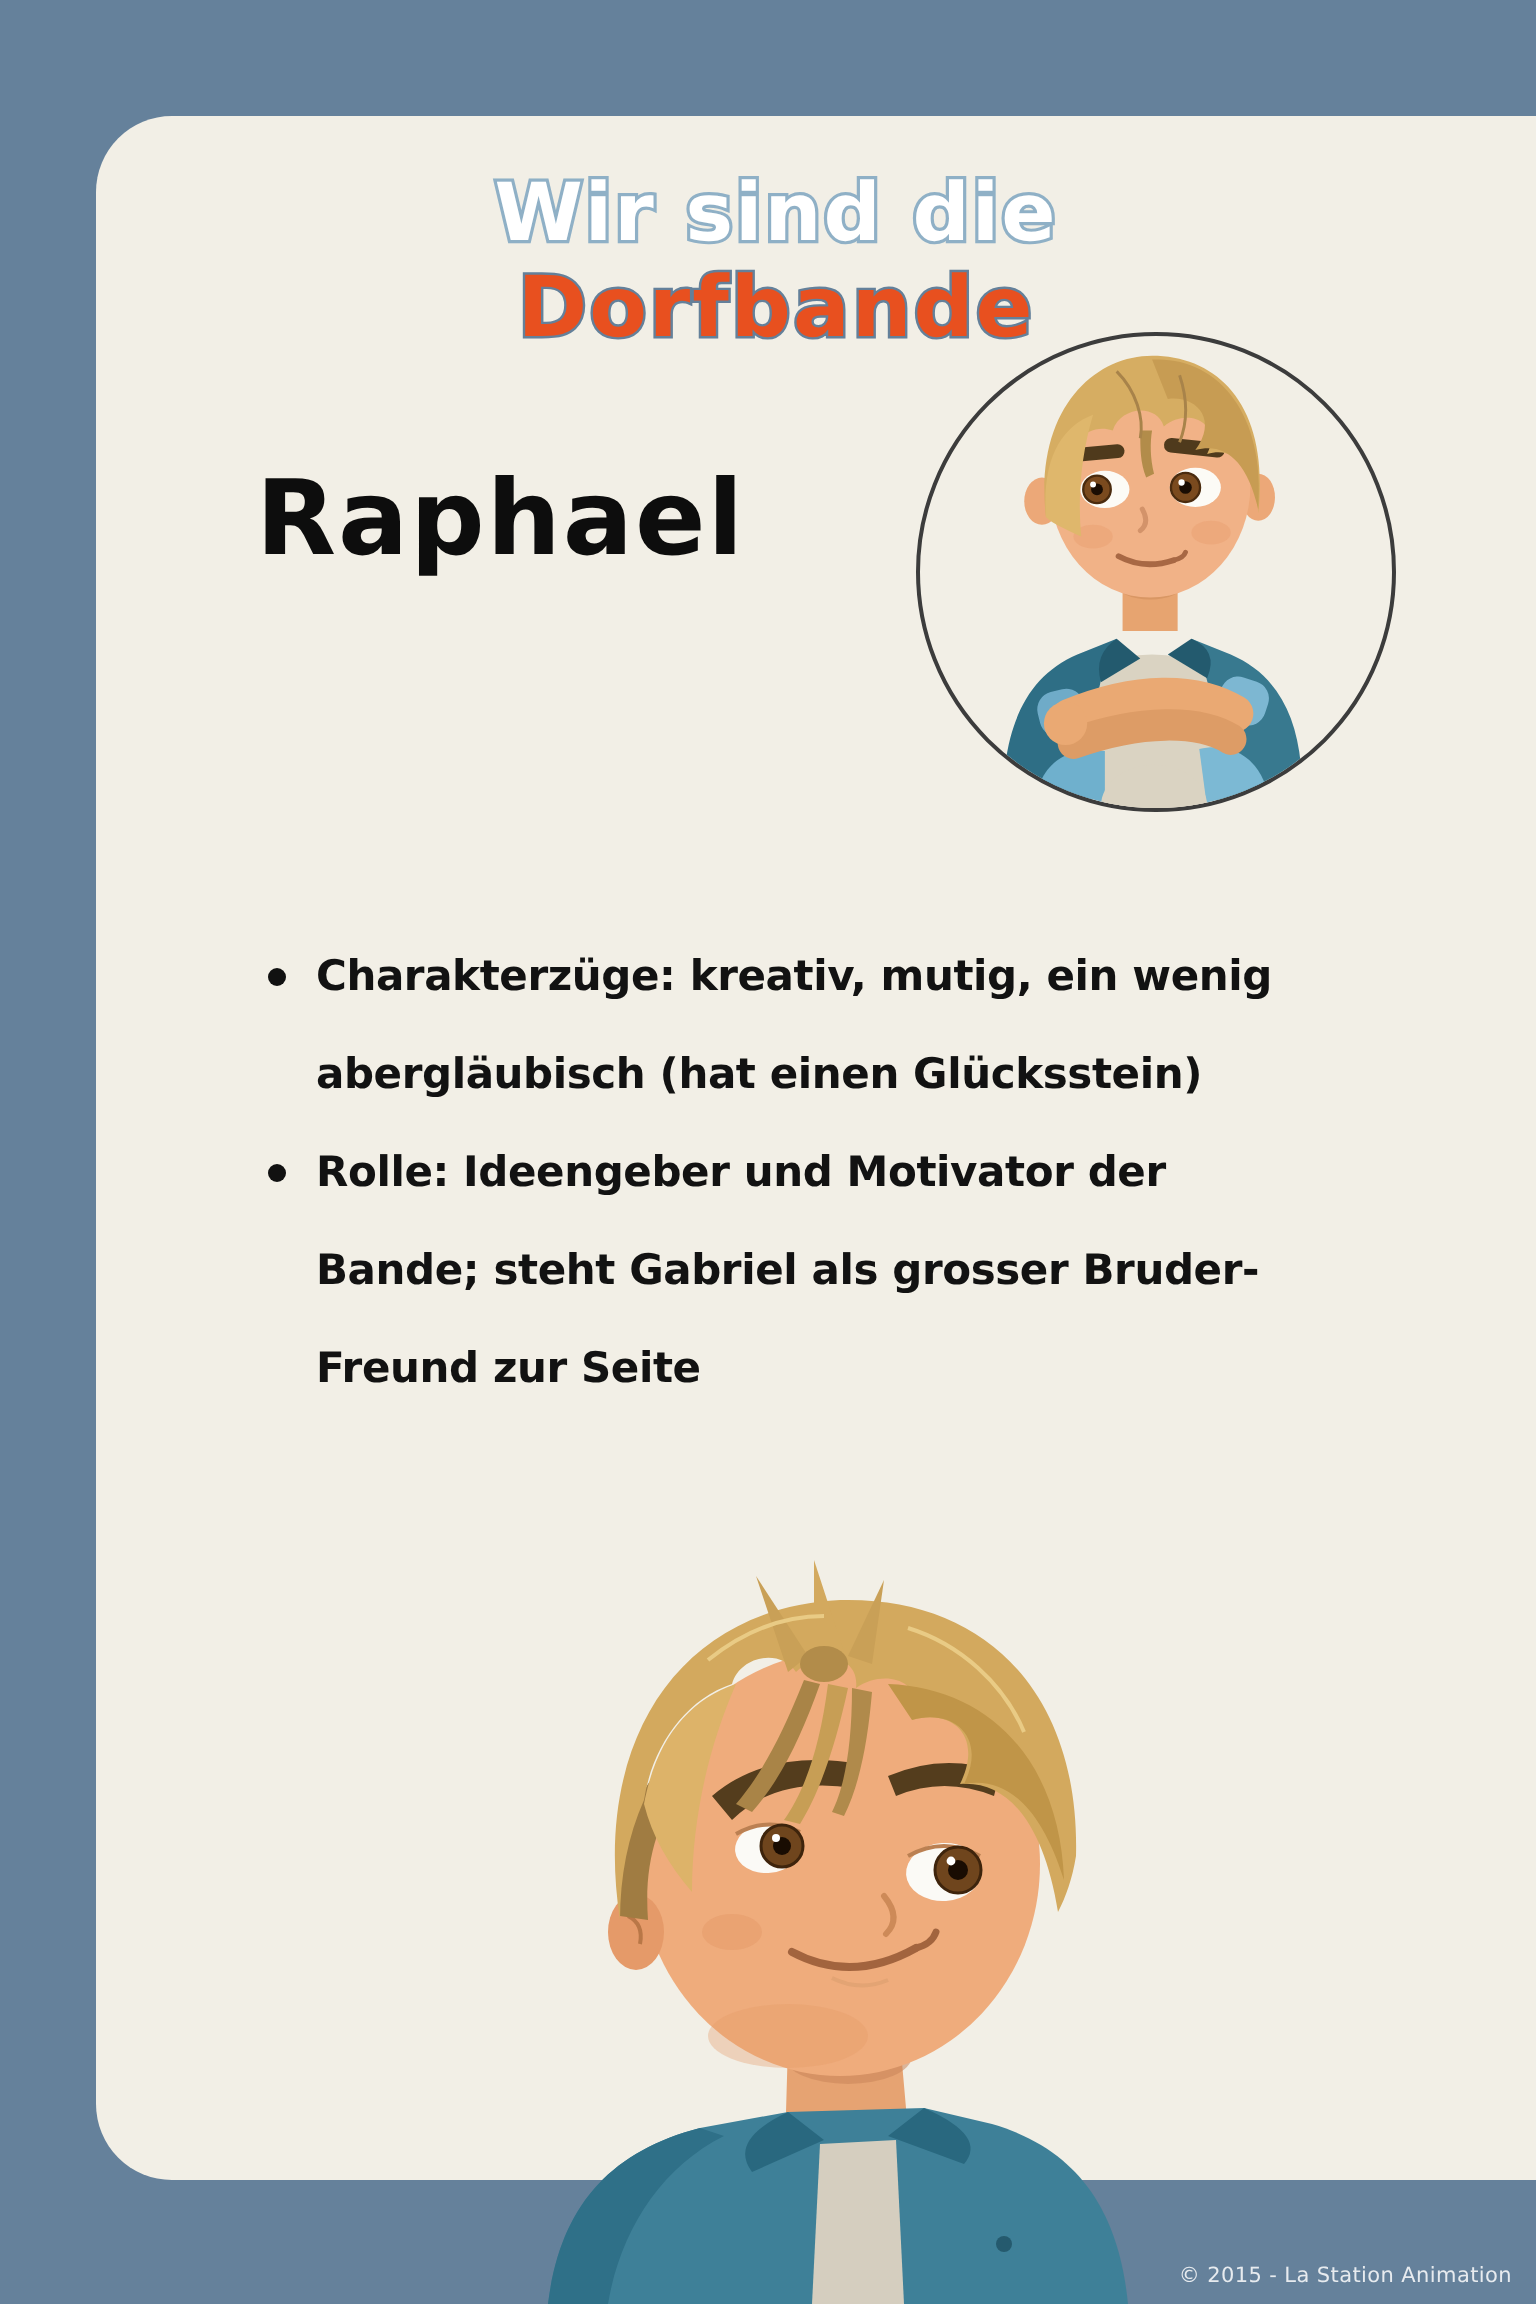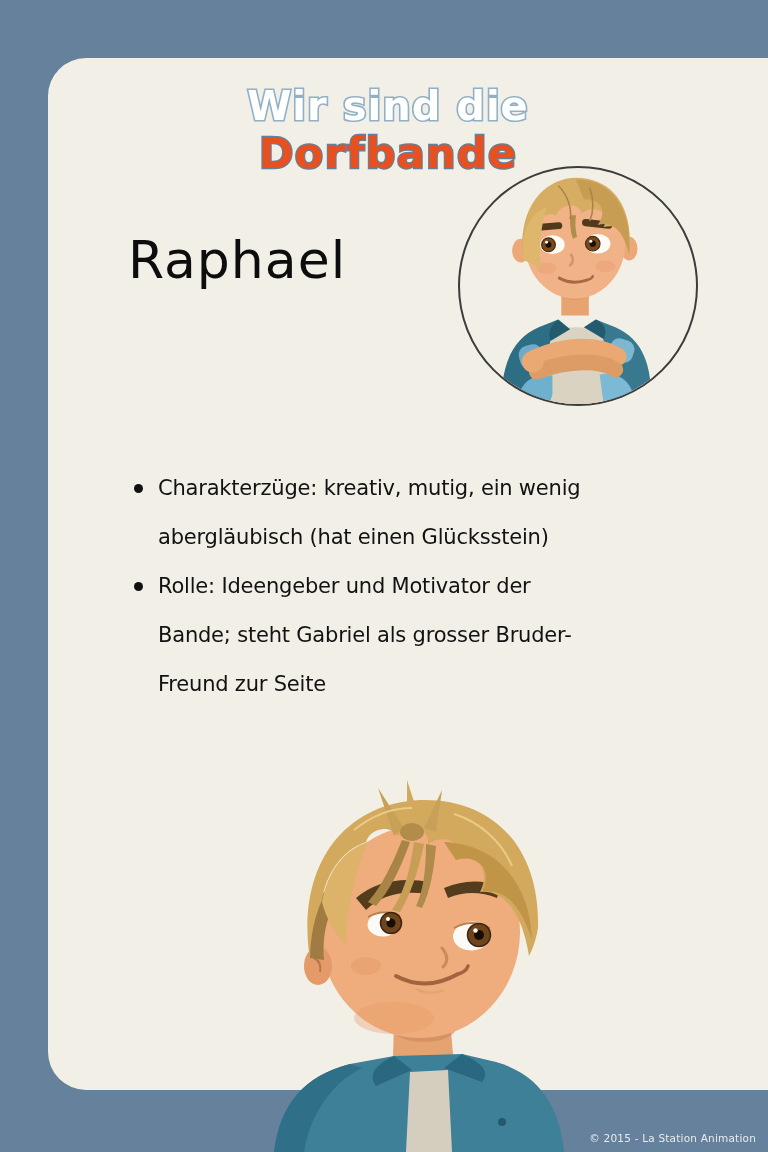--- a/index.html
+++ b/index.html
@@ -3,27 +3,27 @@
 <meta charset="utf-8">
 <style>
   html,body{margin:0;padding:0;}
   body{width:768px;height:1152px;font-family:"DejaVu Sans","Liberation Sans",sans-serif;}
   .stage{position:relative;width:768px;height:1152px;background:#65819B;overflow:hidden;}
   .card{position:absolute;left:48px;top:58px;width:760px;height:1032px;background:#F2EFE6;border-radius:38px;}
   .logo{position:absolute;left:0;top:14px;width:680px;height:120px;display:block;}
   .logo text{font-family:"DejaVu Sans","Liberation Sans",sans-serif;font-weight:bold;text-anchor:middle;}
   .logo-line1{font-size:40px;fill:#FFFFFF;stroke:#8FB0C6;stroke-width:3.2px;paint-order:stroke;letter-spacing:1px;}
   .logo-line2{font-size:42px;fill:#E8501F;stroke:#64809A;stroke-width:2.4px;paint-order:stroke;letter-spacing:1px;}
-  .name{position:absolute;left:80px;top:172px;margin:0;font-size:52px;font-weight:normal;color:#0D0D0D;letter-spacing:1px;}
+  .name{position:absolute;left:80px;top:172px;margin:0;font-size:52px;font-weight:bold;color:#0D0D0D;letter-spacing:1px;}
   .portrait{position:absolute;left:410px;top:108px;width:240px;height:240px;border-radius:50%;border:2px solid #3C3C3C;overflow:hidden;box-sizing:border-box;background:#F2EFE6;}
   .portrait svg{display:block;width:100%;height:100%;}
   .traits{position:absolute;left:86px;top:406px;width:556px;margin:0;padding:0;list-style:none;}
   .trait{display:flex;gap:15px;align-items:flex-start;}
   .dot{flex:0 0 auto;width:9px;height:9px;border-radius:50%;background:#111;margin-top:20px;}
-  .trait-text{font-size:21px;font-weight:normal;line-height:49px;color:#121212;letter-spacing:-0.2px;white-space:pre-line;}
+  .trait-text{font-size:21px;font-weight:bold;line-height:49px;color:#121212;letter-spacing:-0.2px;white-space:pre-line;}
   .hero{position:absolute;left:244px;top:770px;width:336px;height:382px;display:block;}
   .copyright{position:absolute;right:12px;bottom:8px;font-size:10.5px;color:#E7EBEF;letter-spacing:0.2px;}
 </style>
 </head>
 <body>
 
 <div class="stage">
 
   <div class="card">
 

